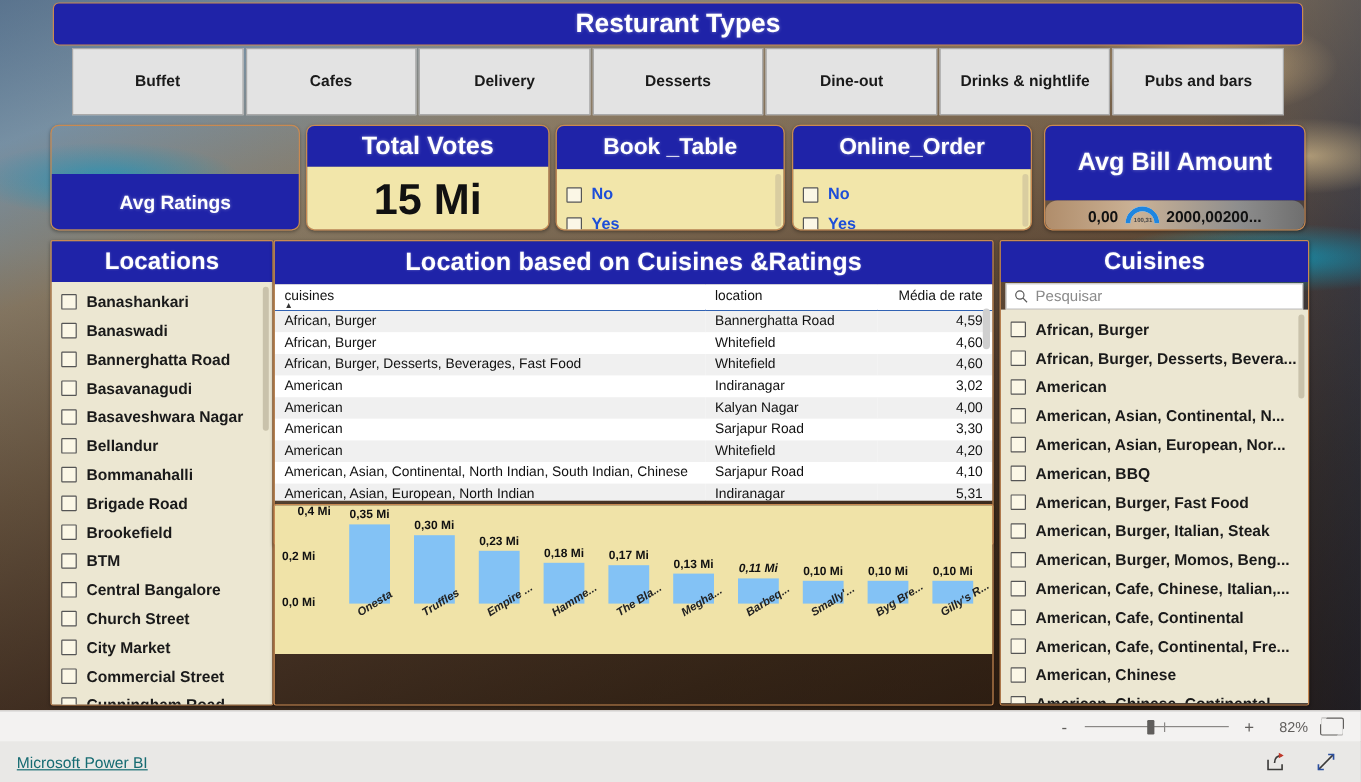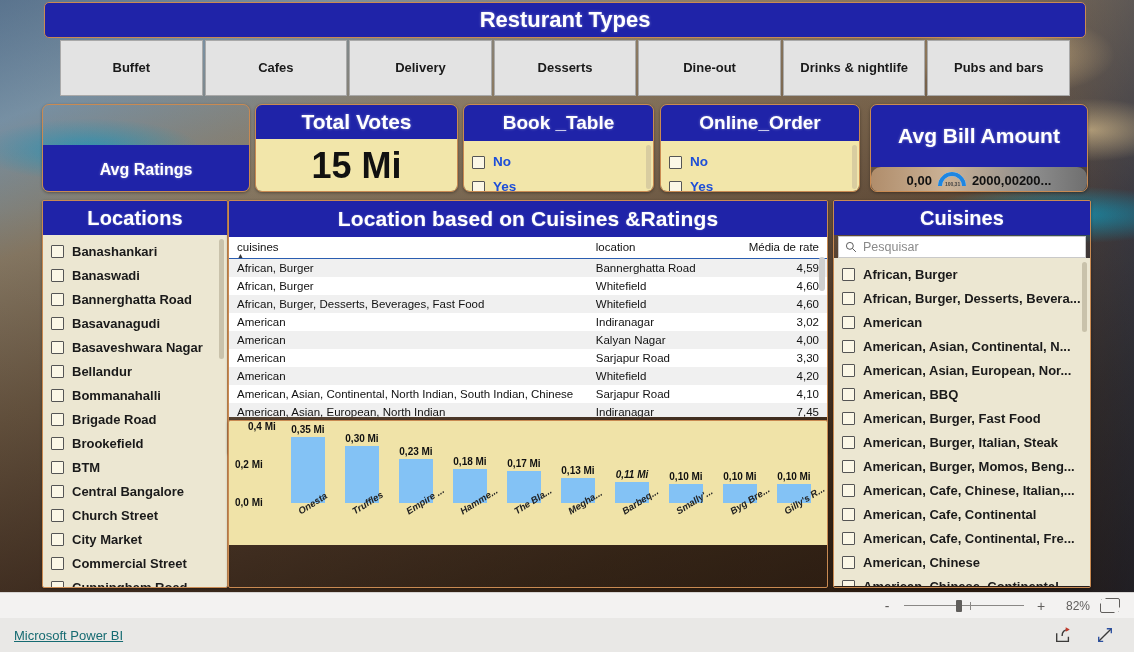--- a/index.html
+++ b/index.html
@@ -422,21 +422,21 @@
               <td class="num">4,20</td>
             </tr>
           <tr>
               <td>American, Asian, Continental, North Indian, South Indian, Chinese</td>
               <td>Sarjapur Road</td>
               <td class="num">4,10</td>
             </tr>
           <tr>
               <td>American, Asian, European, North Indian</td>
               <td>Indiranagar</td>
-              <td class="num">7,45</td>
+              <td class="num">5,31</td>
             </tr>
 
         </tbody>
       </table>
       <div id="table-scroll"></div>
     </div>
   </div>
 
   <div class="panel" id="chart-panel">
     <div id="chart-body">

